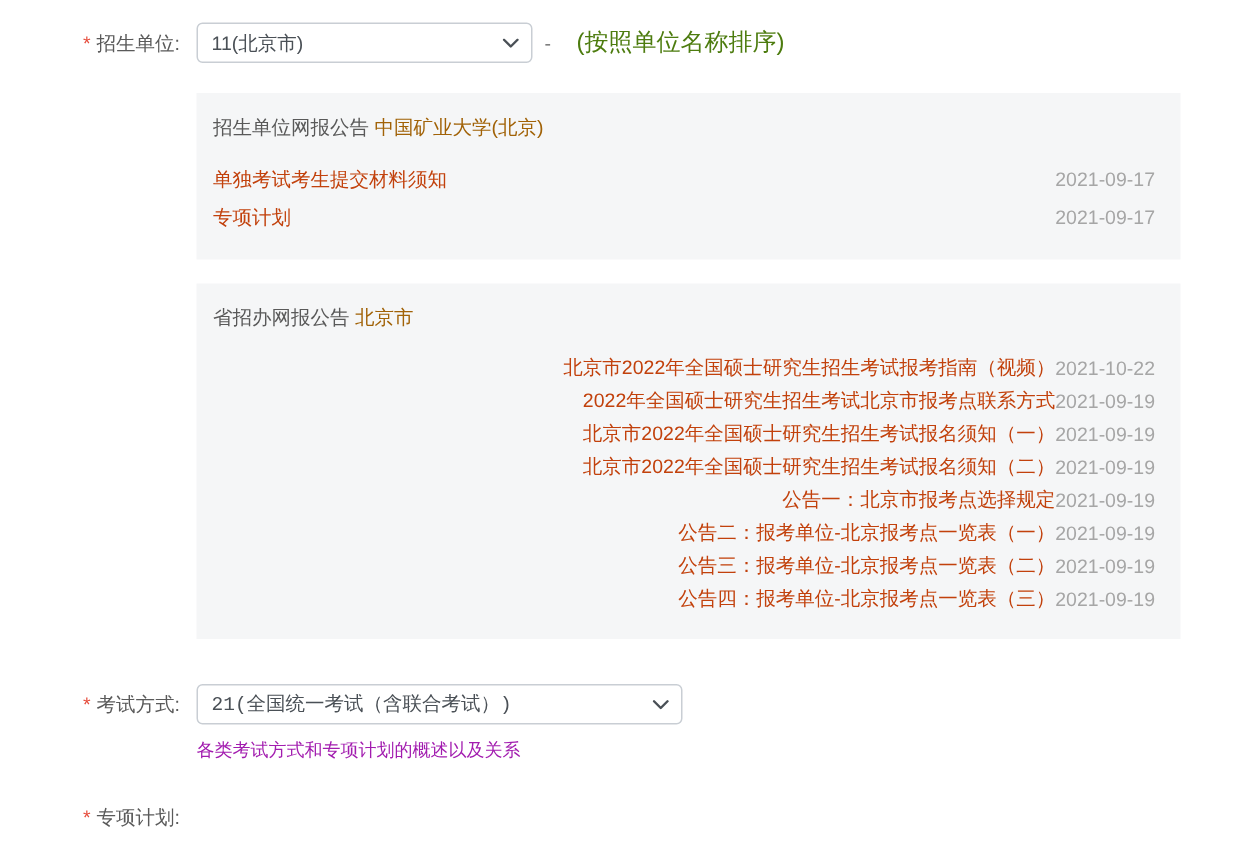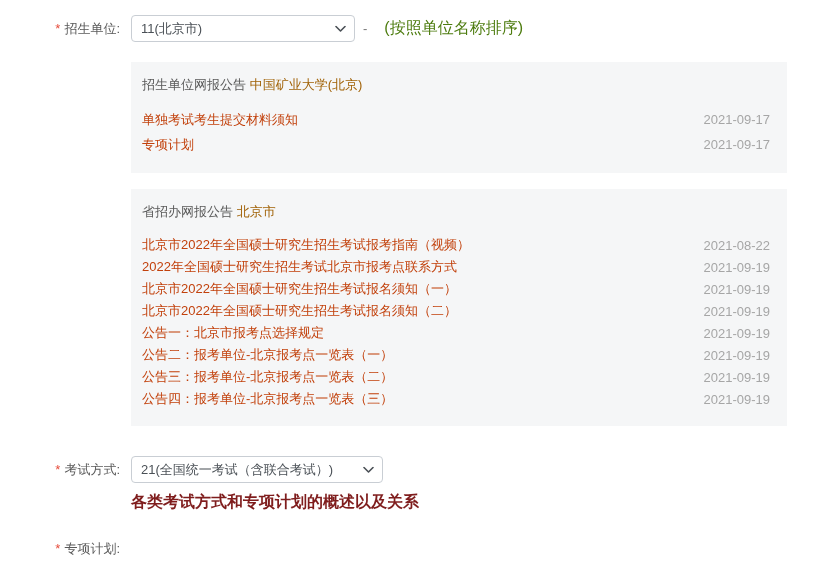--- a/index.html
+++ b/index.html
@@ -38,21 +38,21 @@
   .req {
     color: #e64c3c;
     margin-right: 4px;
     font-size: 13px;
   }
 
   
   .select-wrap { position: relative; display: inline-block; }
   .w224 { width: 224px; }
   .w220 { width: 220px; }
-  .w284 { width: 252px; }
+  .w284 { width: 324px; font-family: Liberation Mono, monospace; }
   select {
     -webkit-appearance: none;
     -moz-appearance: none;
     appearance: none;
     width: 100%;
     height: 27px;
     border: 1px solid #c9ced4;
     border-radius: 4px;
     background: #ffffff;
     padding: 0 26px 0 9px;
@@ -97,42 +97,41 @@
   .notice-title .hl {
     color: #a16207;
   }
   .notice-items { margin-top: 13px; }
   .nrow {
     display: flex;
     justify-content: space-between;
     align-items: center;
   }
   .box1 .nrow { height: 25px; }
-  .box2 .nrow { height: 22px; }
+  .box2 .nrow { height: 22px; justify-content: flex-end; }
   .nlink {
     color: #c2410c;
     text-decoration: none;
     cursor: pointer;
     white-space: nowrap;
   }
   .ndate {
     color: #a6a6a6;
     white-space: nowrap;
   }
 
   
   .help-link-row {
     margin: 9px 0 0 131px;
   }
   .help-link {
-    color: #7f1d1d;
-    font-size: 16px;
+    color: #a21caf;
+    font-size: 12px;
     text-decoration: none;
     cursor: pointer;
-    font-weight: bold;
   }
 </style>
 </head>
 <body>
 
 <div class="page">
 
   <div class="form-row row-unit">
     <div class="flabel">
       <span class="req">*</span><span>招生单位:</span>
@@ -169,21 +168,21 @@
   </div>
 
   <div class="notice-box box2">
     <div class="notice-title">
       <span>省招办网报公告</span>
       <span class="hl">北京市</span>
     </div>
     <div class="notice-items">
       <div class="nrow">
         <a class="nlink">北京市2022年全国硕士研究生招生考试报考指南（视频）</a>
-        <span class="ndate">2021-08-22</span>
+        <span class="ndate">2021-10-22</span>
       </div>
       <div class="nrow">
         <a class="nlink">2022年全国硕士研究生招生考试北京市报考点联系方式</a>
         <span class="ndate">2021-09-19</span>
       </div>
       <div class="nrow">
         <a class="nlink">北京市2022年全国硕士研究生招生考试报名须知（一）</a>
         <span class="ndate">2021-09-19</span>
       </div>
       <div class="nrow">

